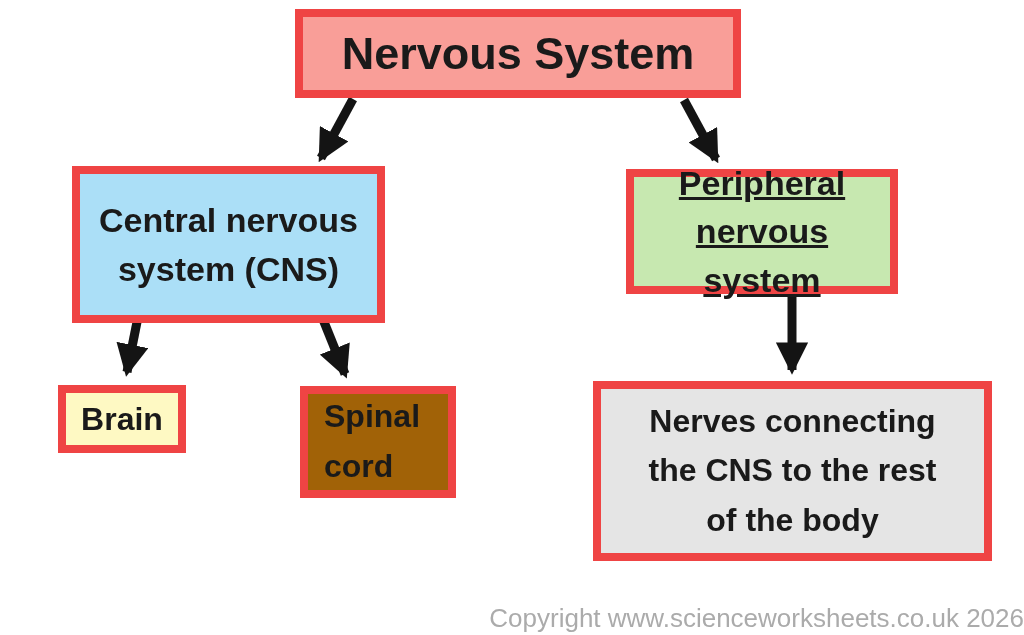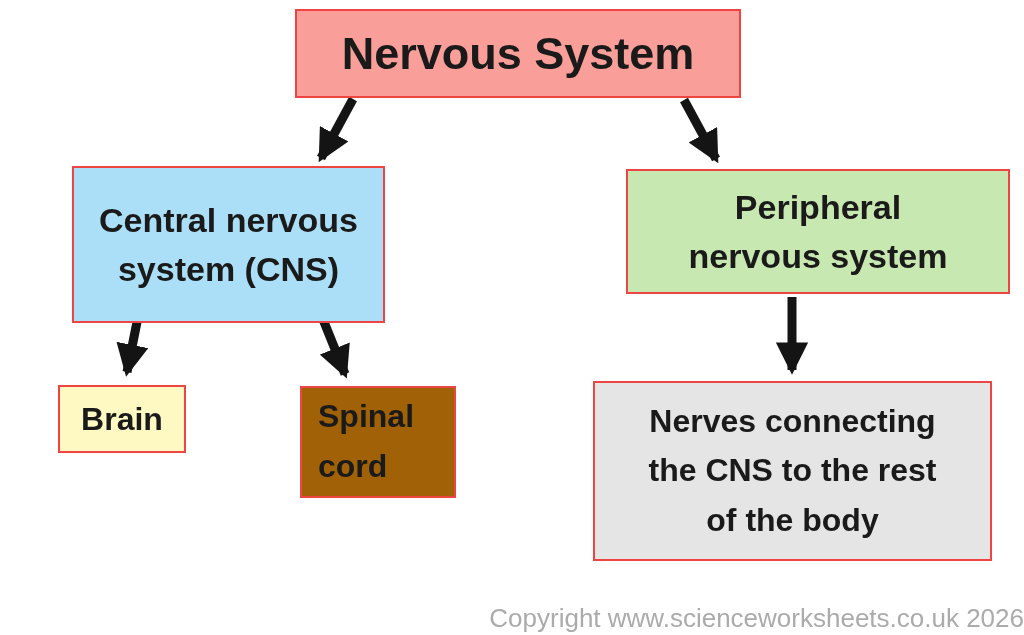--- a/index.html
+++ b/index.html
@@ -13,40 +13,40 @@
   }
   #arrow-layer {
     position: absolute;
     left: 0; top: 0;
     width: 1024px; height: 635px;
     pointer-events: none;
   }
   .box {
     position: absolute;
     box-sizing: border-box;
-    border: 2px solid #ef4444;
+    border: 8px solid #ef4444;
     display: flex;
     align-items: center;
     justify-content: center;
     text-align: center;
     font-weight: 700;
     color: #1a1a1a;
     white-space: pre-line;
   }
   .box-root {
     left: 295px; top: 9px; width: 446px; height: 89px;
     font-size: 45px;
   }
   .box-cns {
     left: 72px; top: 166px; width: 313px; height: 157px;
     font-size: 34px; line-height: 1.42;
   }
   .box-pns {
-    left: 626px; top: 169px; width: 384px; height: 125px;
-    font-size: 34px; line-height: 1.42;
+    left: 626px; top: 169px; width: 272px; height: 125px;
+    font-size: 34px; line-height: 1.42; text-decoration: underline;
   }
   .box-brain {
     left: 58px; top: 385px; width: 128px; height: 68px;
     font-size: 32px;
   }
   .box-spinal {
     left: 272px; top: 386px; width: 156px; height: 112px;
     font-size: 32px; line-height: 1.55;
     justify-content: flex-start;
     text-align: left;

